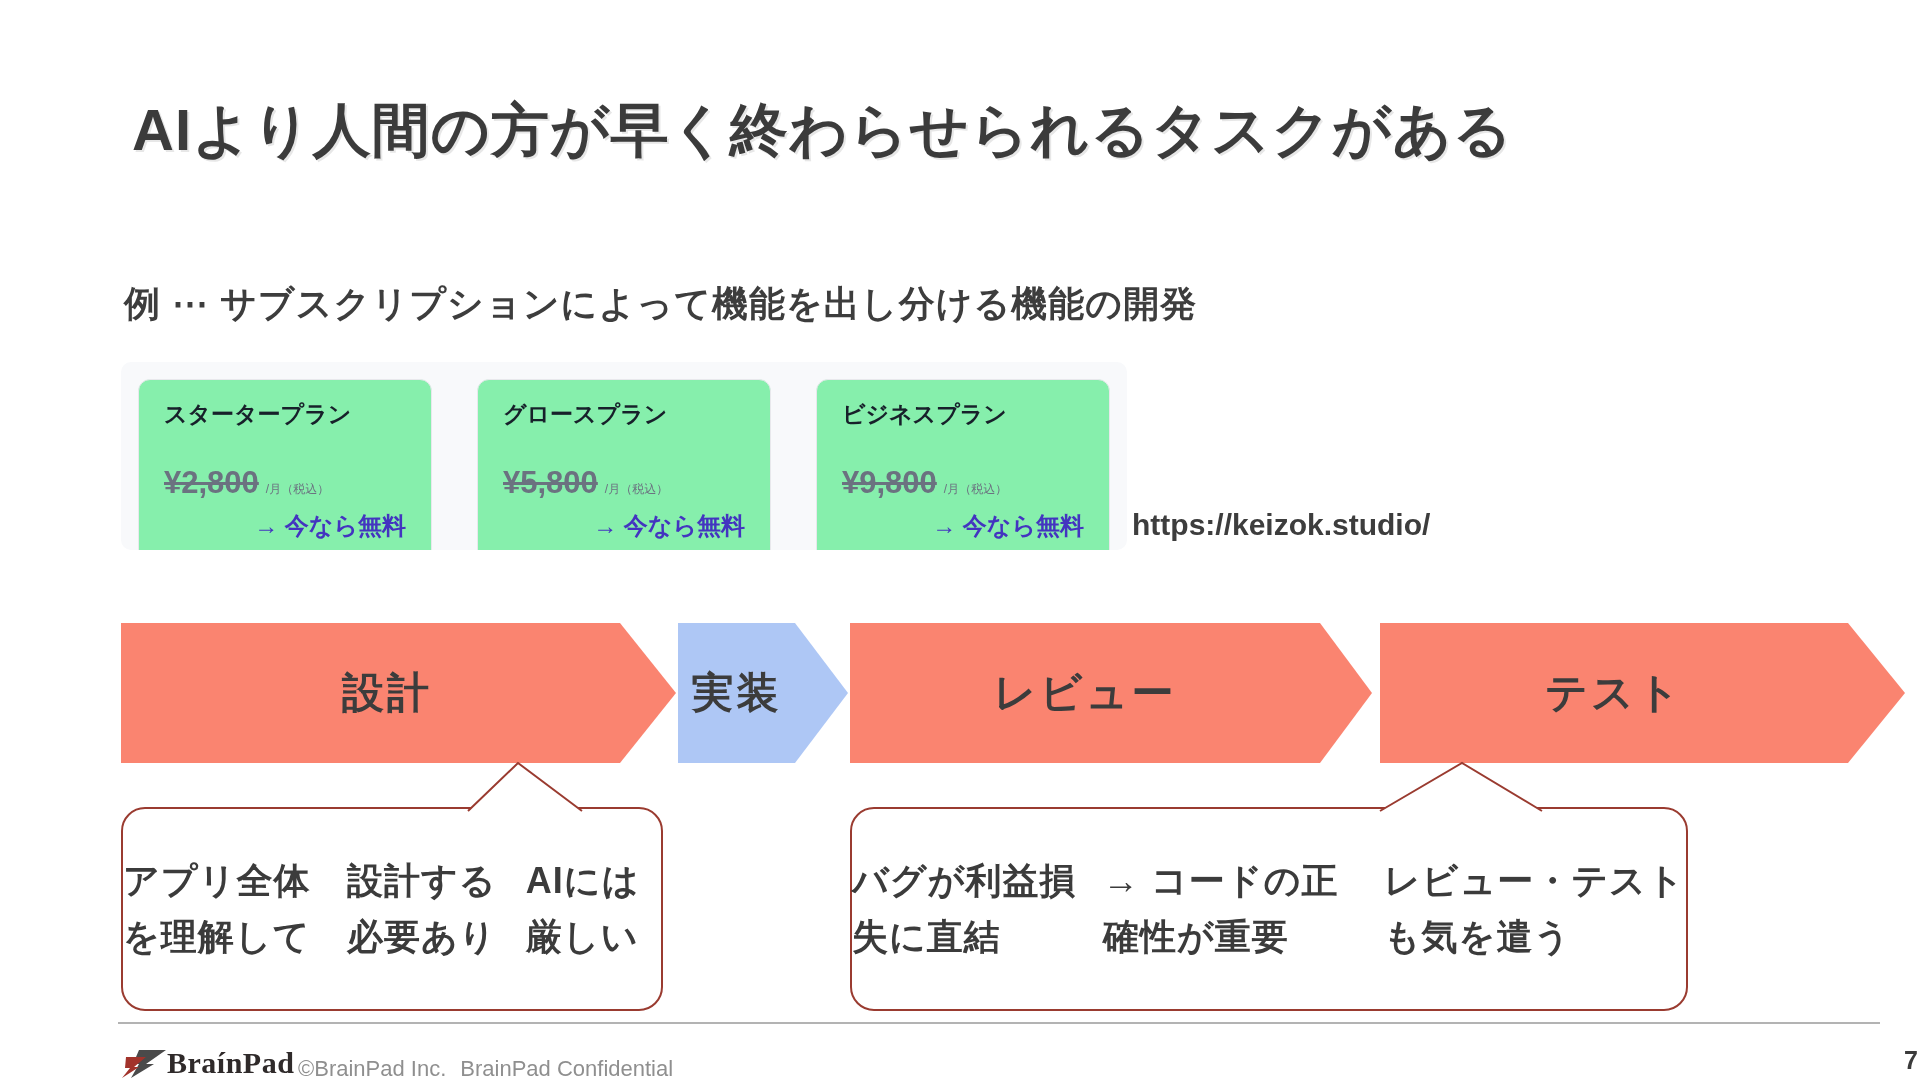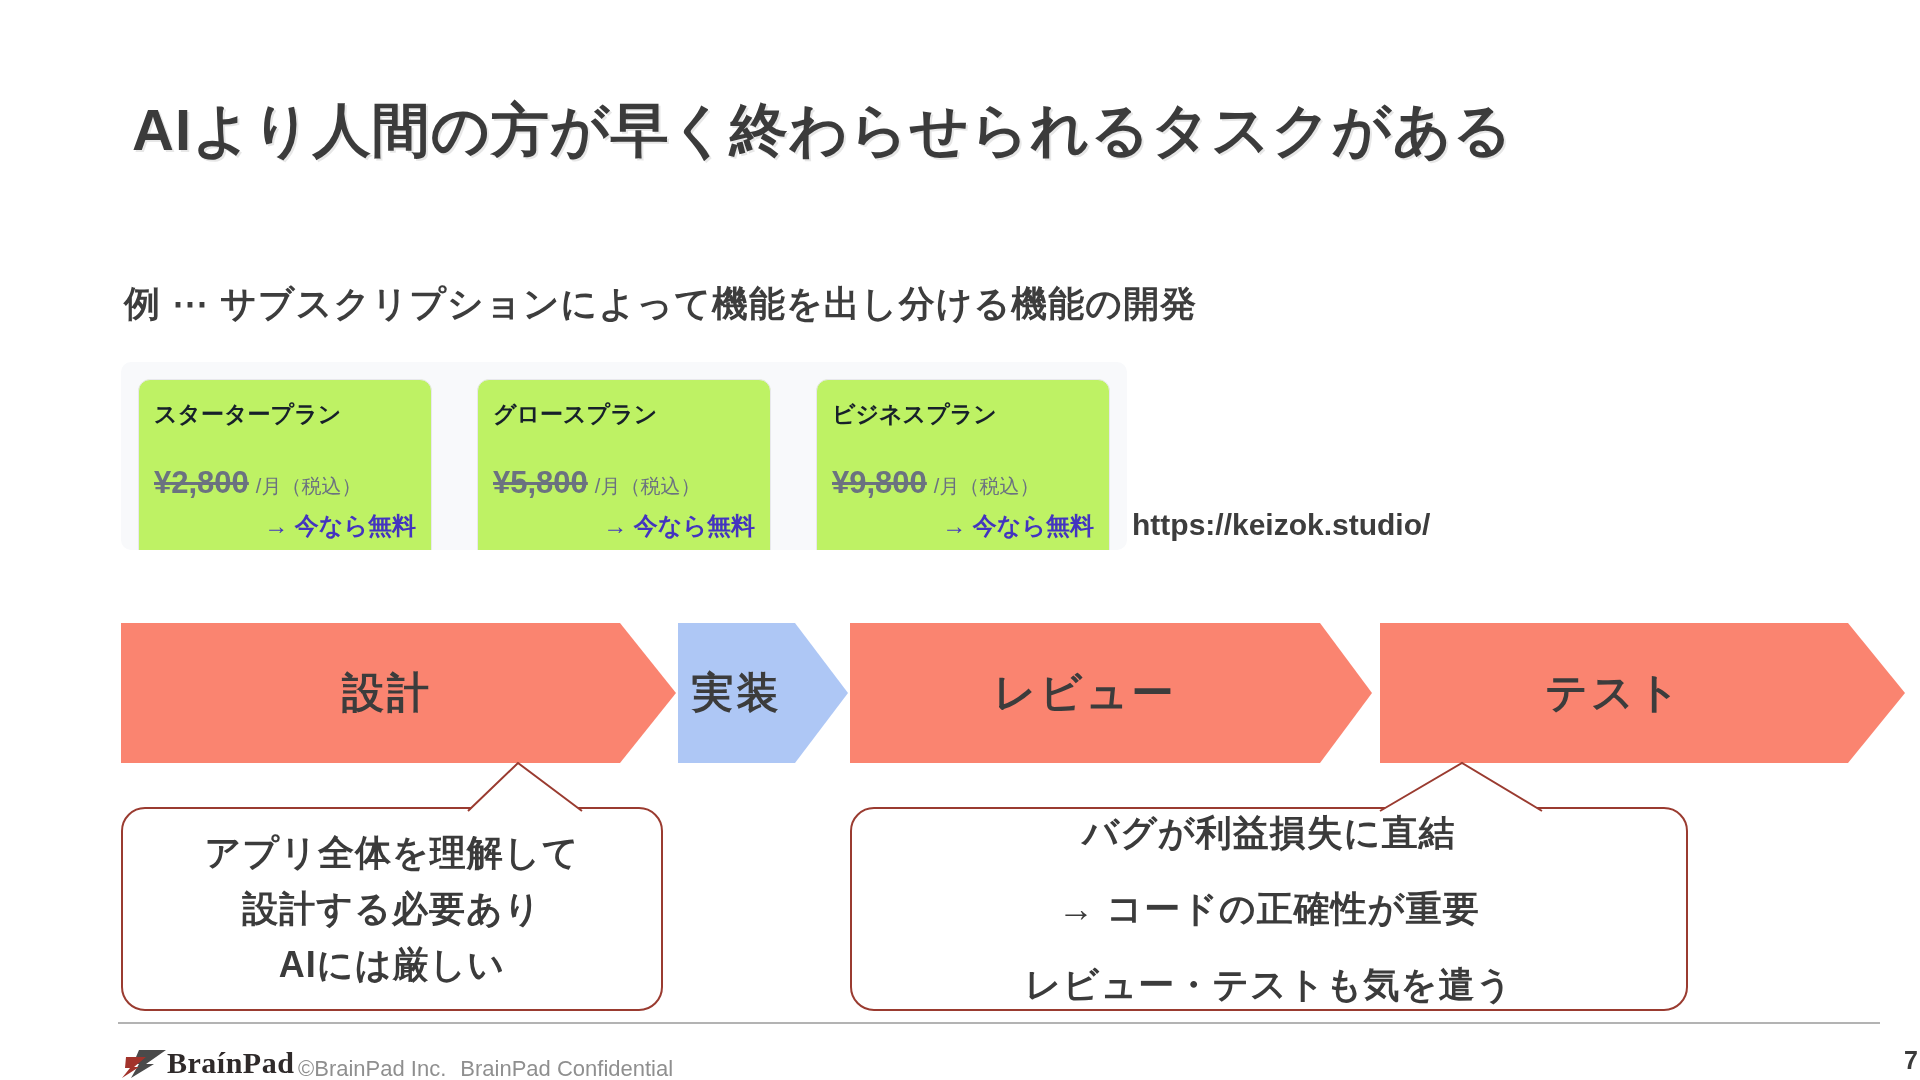--- a/index.html
+++ b/index.html
@@ -41,44 +41,44 @@
     background: #f8f9fb;
     border-radius: 10px;
     padding: 17px;
     display: flex;
     gap: 45px;
     overflow: hidden;
   }
   .plan-card {
     flex: 1;
     height: 220px;
-    background: #bef264;
+    background: #86efac;
     border: 1px solid #e8e8ec;
     border-radius: 12px;
-    padding: 19px 15px;
+    padding: 19px 25px;
   }
   .plan-name {
     font-size: 23px;
     font-weight: 700;
     color: #17202a;
   }
   .plan-price-row {
     margin-top: 35px;
     display: flex;
     align-items: baseline;
   }
   .plan-price {
     font-size: 31px;
     font-weight: 700;
     color: #6b7280;
     text-decoration: line-through;
     text-decoration-thickness: 3px;
   }
   .plan-unit {
-    font-size: 20px;
+    font-size: 12px;
     color: #6b7280;
     margin-left: 7px;
     font-weight: 400;
   }
   .plan-promo {
     margin-top: 9px;
     font-size: 24px;
     font-weight: 700;
     text-align: right;
   }
@@ -111,21 +111,21 @@
 
   
   .callout {
     position: absolute;
     top: 807px;
     height: 204px;
     background: #ffffff;
     border: 2px solid #9a3b30;
     border-radius: 24px;
     display: flex;
-    flex-direction: column;
+    flex-direction: row;
     align-items: center;
     justify-content: center;
     font-size: 36px;
     font-weight: 700;
     color: #3b3b3b;
     line-height: 1.55;
     letter-spacing: 1px;
     z-index: 1;
   }
   .callout-left  { left: 81px;  width: 542px; }

